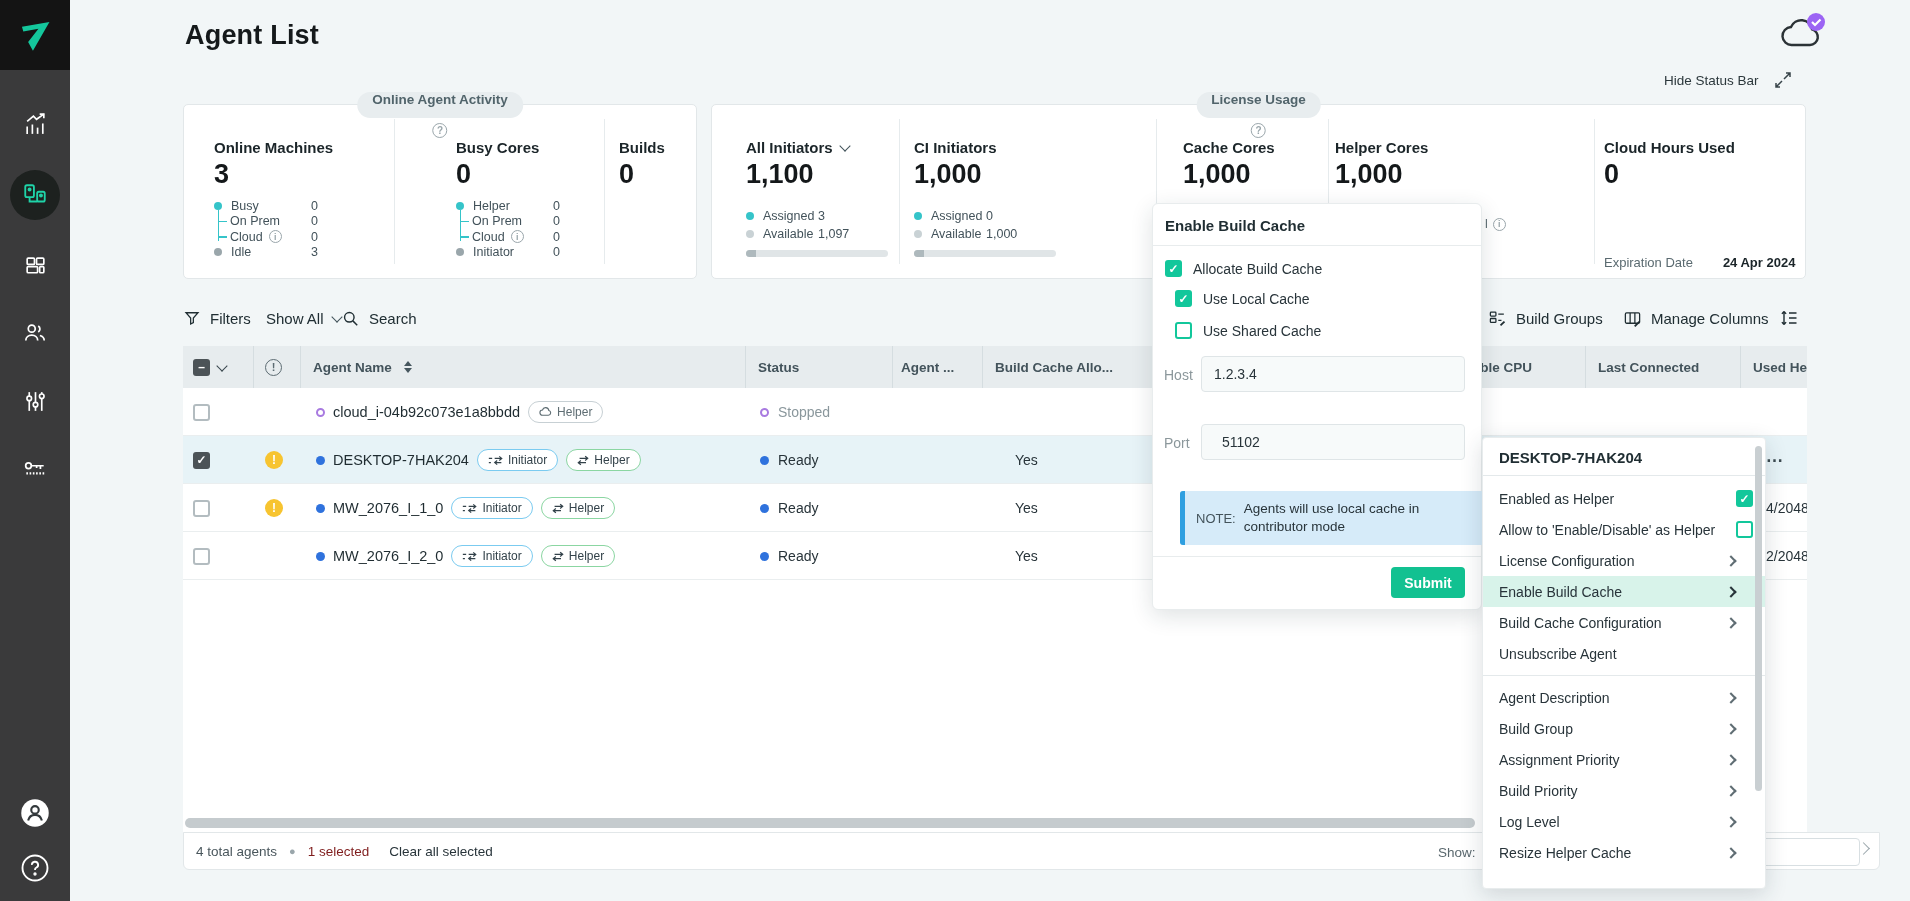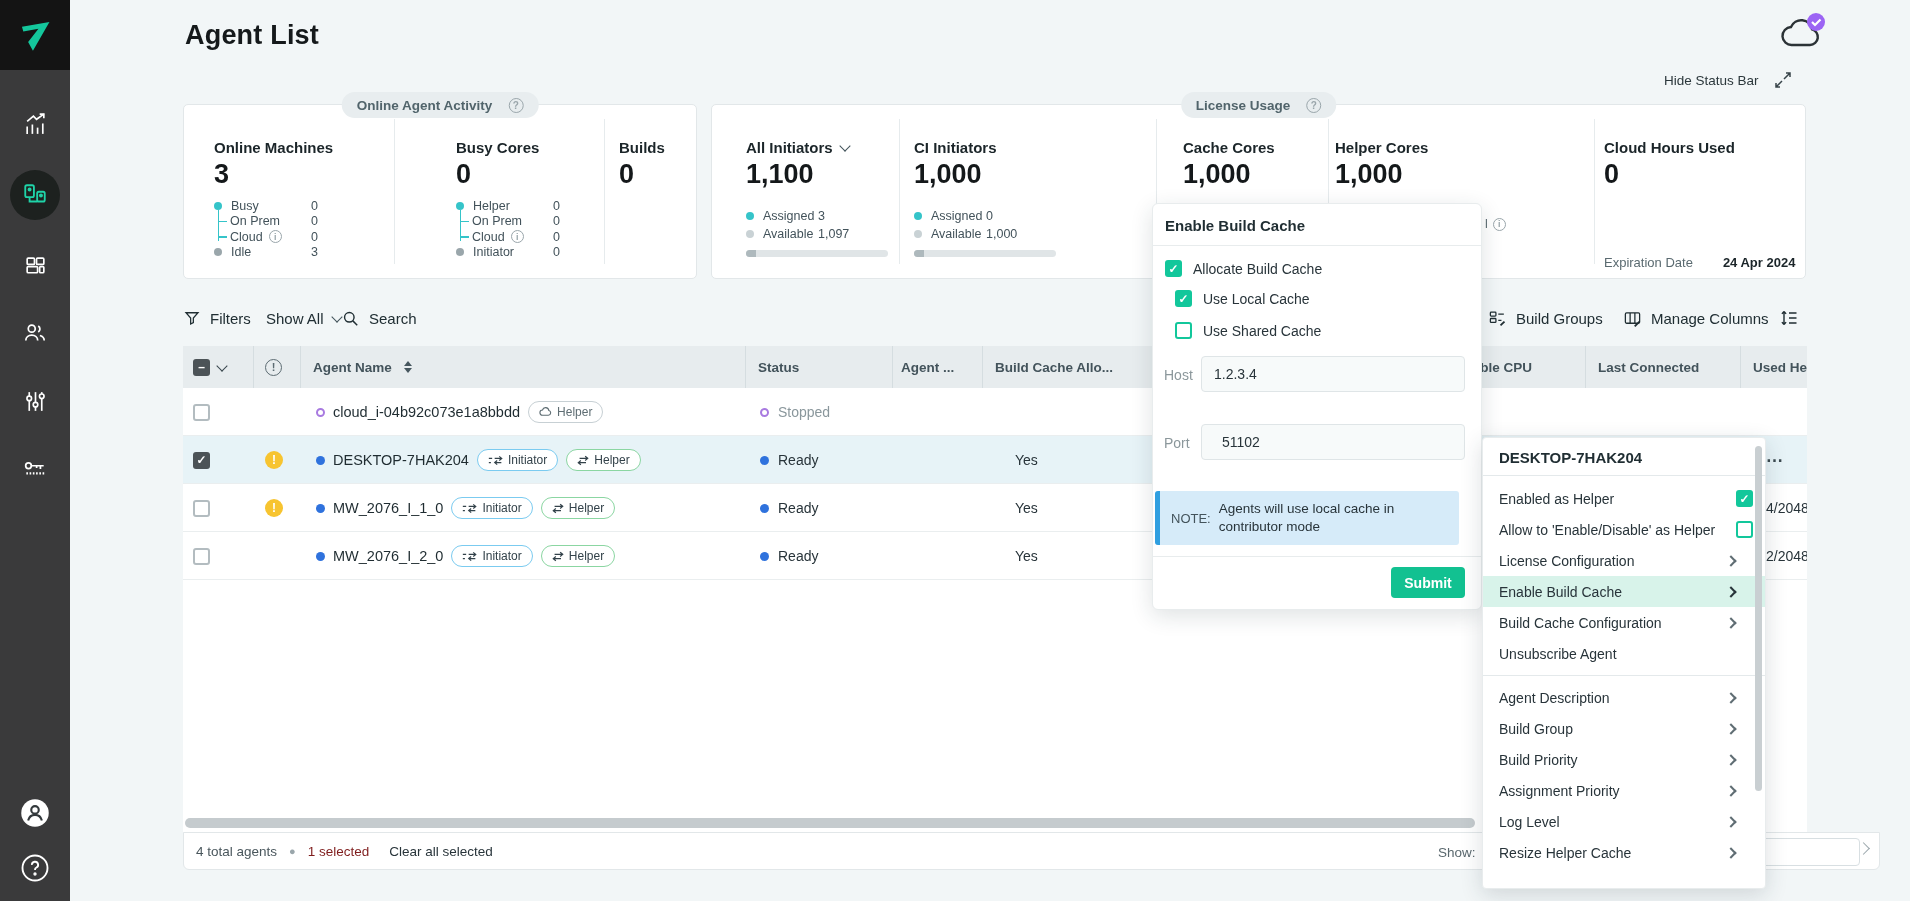--- a/index.html
+++ b/index.html
@@ -19,21 +19,21 @@
   
   .page-title { position:absolute; left:185px; top:20px; font-size:27px; font-weight:700; color:#15191b; letter-spacing:.2px; }
   .cloud-status { position:absolute; left:1778px; top:12px; width:50px; height:42px; }
   .hide-bar { position:absolute; left:1664px; top:72px; display:flex; align-items:center; gap:16px;
     font-size:13.5px; color:#2c383c; cursor:pointer; }
 
   
   .card { position:absolute; background:#fff; border:1px solid #e2e7e9; border-radius:5px; }
   .card-pill { position:absolute; top:-13px; left:50%; transform:translateX(-50%); background:#e8edef;
     border-radius:15px; height:26px; display:flex; align-items:center; gap:16px; padding:0 15px;
-    font-size:13.5px; font-weight:700; color:#51646b; white-space:nowrap; z-index:2; }
+    font-size:13.5px; font-weight:700; color:#51646b; white-space:nowrap; z-index:2;flex-direction:column; }
   .q-ic { width:15px; height:15px; border-radius:50%; border:1.3px solid #9aa6ab; color:#9aa6ab;
     font-size:10px; font-weight:700; display:flex; align-items:center; justify-content:center; flex:none; }
   .i-ic { width:13px; height:13px; border-radius:50%; border:1.2px solid #9aa6ab; color:#9aa6ab;
     font-size:9px; font-weight:700; display:flex; align-items:center; justify-content:center; flex:none; font-style:normal; }
   .v-div { position:absolute; top:14px; bottom:14px; width:1px; background:#e6ebed; }
   .stat-col { position:absolute; top:34px; }
   .stat-label { font-size:15px; font-weight:700; color:#1b2529; display:flex; align-items:center; gap:8px; white-space:nowrap; }
   .stat-value { font-size:27px; font-weight:700; color:#14181a; margin-top:3px; }
   .chev-down { width:8px; height:8px; border-right:1.8px solid #42525a; border-bottom:1.8px solid #42525a;
     transform:rotate(45deg); margin-top:-3px; flex:none; }
@@ -108,21 +108,21 @@
 
   
   .popup { position:absolute; left:1152px; top:203px; width:330px; height:407px; background:#fff;
     border:1px solid #e8eced; border-radius:6px; box-shadow:0 6px 22px rgba(30,50,60,.14); z-index:20; }
   .popup-title { padding:13px 14px 11px 12px; font-size:15px; font-weight:700; color:#1f2d32;
     border-bottom:1px solid #e8eced; }
   .pcb-row { position:absolute; display:flex; align-items:center; gap:11px; font-size:14px; color:#28343a; }
   .fld-lbl { position:absolute; font-size:14px; color:#8b979b; }
   .fld { position:absolute; left:48px; width:264px; height:36px; background:#f7fafa; border:1px solid #dfe5e7;
     border-radius:4px; font-size:14px; color:#28343a; padding:0 12px; font-family:"Liberation Sans",sans-serif; }
-  .note { position:absolute; left:2px; top:287px; width:304px; height:54px; background:#d6ebf9; border-radius:3px;
+  .note { position:absolute; left:27px; top:287px; width:304px; height:54px; background:#d6ebf9; border-radius:3px;
     display:flex; align-items:center; }
   .note .bar { position:absolute; left:0; top:0; bottom:0; width:5px; background:#2f9fe0; border-radius:3px 0 0 3px; }
   .note .nlbl { margin-left:16px; font-size:13px; color:#43535b; flex:none; }
   .note .ntxt { margin-left:8px; font-size:13.5px; color:#28343a; width:195px; line-height:1.3; }
   .popup-div { position:absolute; left:0; top:352px; width:100%; height:1px; background:#e8eced; }
   .submit-btn { position:absolute; right:16px; top:363px; width:74px; height:31px; background:#12c191;
     border:none; border-radius:4px; color:#fff; font-size:14px; font-weight:700; cursor:pointer;
     font-family:"Liberation Sans",sans-serif; }
 
   
@@ -681,28 +681,28 @@
     <div class="menu-div"></div>
     <div class="mi">
       <span>Agent Description</span>
         <span class="chv"></span>
     </div>
     <div class="mi">
       <span>Build Group</span>
         <span class="chv"></span>
     </div>
     <div class="mi">
+      <span>Assignment Priority</span>
+        <span class="chv"></span>
+    </div>
+    <div class="mi">
       <span>Build Priority</span>
         <span class="chv"></span>
     </div>
     <div class="mi">
-      <span>Assignment Priority</span>
-        <span class="chv"></span>
-    </div>
-    <div class="mi">
       <span>Log Level</span>
         <span class="chv"></span>
     </div>
     <div class="mi">
       <span>Resize Helper Cache</span>
         <span class="chv"></span>
     </div>
     <div class="menu-scroll"></div>
   </div>
 

